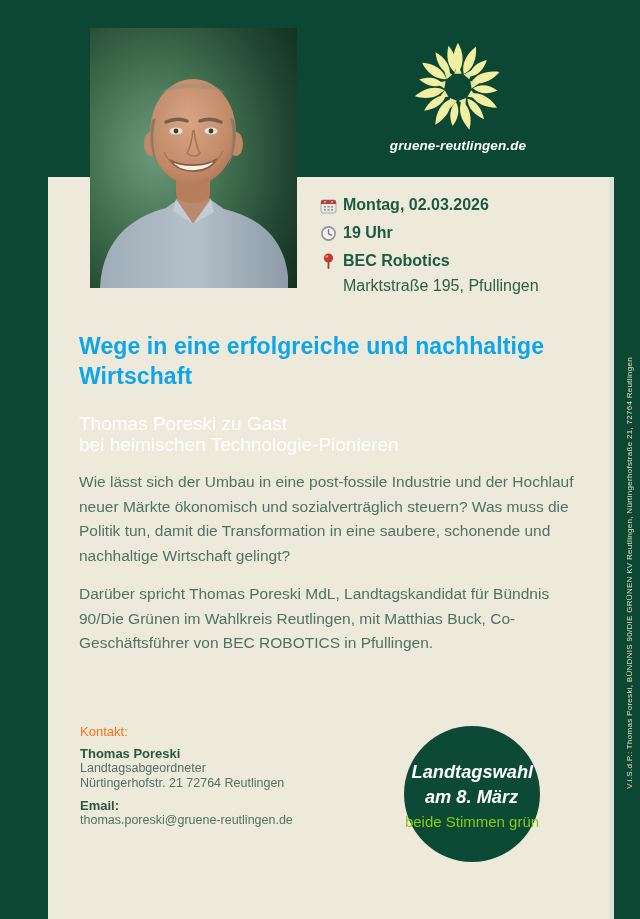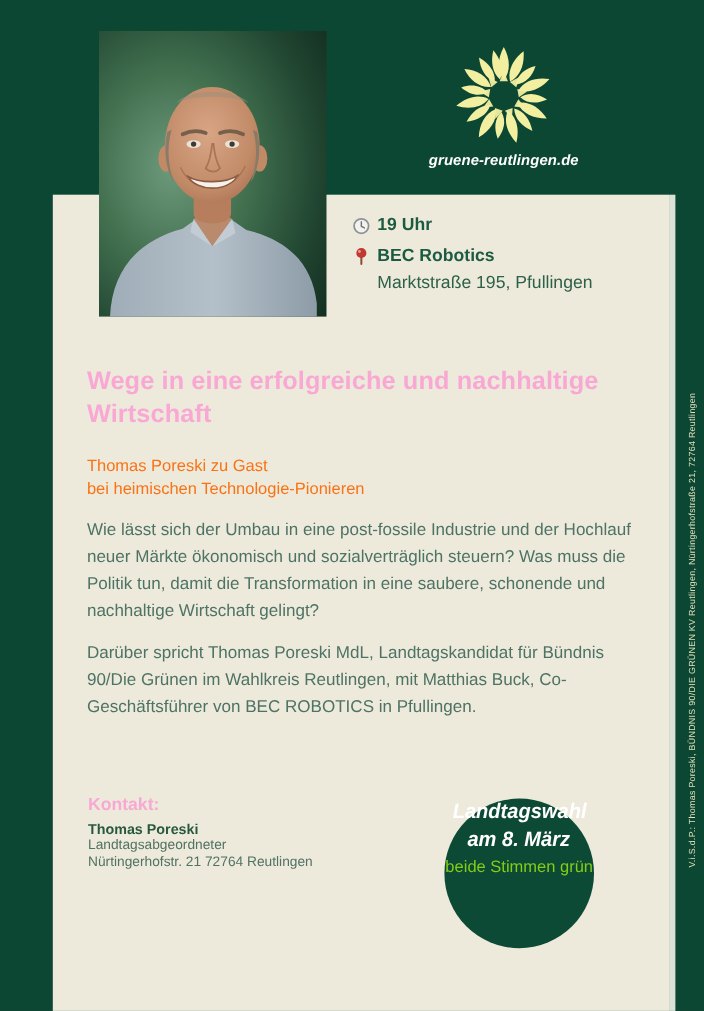--- a/index.html
+++ b/index.html
@@ -38,36 +38,36 @@
   .event-details{
     position:absolute;left:320px;top:191px;width:280px;
     color:#1d5b41;font-size:16px;
   }
   .ev-row{display:flex;align-items:center;height:28px;font-weight:bold;}
   .ev-row .ico{width:17px;height:17px;margin-right:6px;flex:0 0 17px;display:flex;align-items:center;justify-content:center;}
   .ev-addr{margin-left:23px;height:24px;line-height:22px;font-weight:normal;color:#2e6049;}
   
   .content{position:absolute;left:79px;top:331px;width:508px;}
   .headline{
-    margin:0 0 22px 0;color:#f9a8d4;font-size:23px;line-height:30px;
+    margin:0 0 22px 0;color:#0ea5e9;font-size:23px;line-height:30px;
     font-weight:bold;letter-spacing:0.1px;
   }
-  .subtitle{margin:0 0 15px 0;color:#f97316;font-size:15px;line-height:21px;}
+  .subtitle{margin:0 0 15px 0;color:#ffffff;font-size:19px;line-height:21px;}
   .body-p{margin:0;color:#4e7365;font-size:15.5px;line-height:24.5px;}
   .body-p.gap-after{margin-bottom:14px;}
   
   .contact{position:absolute;left:80px;top:724px;width:310px;color:#527263;font-size:12.5px;line-height:15px;}
-  .contact .hd{font-weight:bold;color:#f9a8d4;font-size:16px;margin-bottom:7px;}
+  .contact .hd{font-weight:normal;color:#f97316;font-size:13px;margin-bottom:7px;}
   .contact .grp{margin-bottom:7px;}
   .contact .b{font-weight:bold;color:#27583f;font-size:13px;}
   
   .badge{
     position:absolute;left:404px;top:726px;width:136px;height:136px;
     border-radius:50%;background:#0d4a36;
-    display:flex;flex-direction:column;align-items:center;justify-content:flex-start;
+    display:flex;flex-direction:column;align-items:center;justify-content:center;
     text-align:center;
   }
   .badge .l1,.badge .l2{
     color:#ffffff;font-weight:bold;font-style:italic;font-size:19px;line-height:25px;
     transform:scaleX(0.96);white-space:nowrap;
   }
   .badge .l3{color:#84cc16;font-size:15px;margin-top:4px;white-space:nowrap;}
   
   .imprint{
     position:absolute;right:6px;bottom:130px;
@@ -170,20 +170,39 @@
         </g>
       </g>
     </svg>
     <div class="logo-url">gruene-reutlingen.de</div>
   </div>
 
   <div class="event-details">
     <div class="ev-row">
       <span class="ico">
         <svg viewBox="0 0 17 17" width="17" height="17">
+          <rect x="1" y="3" width="15" height="13" rx="2" fill="#e9e7e0" stroke="#9aa0a2" stroke-width="0.8"></rect>
+          <path d="M1 5 a2 2 0 0 1 2-2 h11 a2 2 0 0 1 2 2 v2 H1 Z" fill="#b5413c"></path>
+          <circle cx="5" cy="4.8" r="0.9" fill="#f0d9d8"></circle>
+          <circle cx="12" cy="4.8" r="0.9" fill="#f0d9d8"></circle>
+          <g fill="#8d9294">
+            <rect x="4" y="9" width="2" height="1.6"></rect>
+              <rect x="7.5" y="9" width="2" height="1.6"></rect>
+              <rect x="11" y="9" width="2" height="1.6"></rect>
+            <rect x="4" y="12" width="2" height="1.6"></rect>
+              <rect x="7.5" y="12" width="2" height="1.6"></rect>
+              <rect x="11" y="12" width="2" height="1.6"></rect>
+          </g>
+        </svg>
+      </span>
+      <span>Montag, 02.03.2026</span>
+    </div>
+    <div class="ev-row">
+      <span class="ico">
+        <svg viewBox="0 0 17 17" width="17" height="17">
           <circle cx="8.5" cy="8.5" r="6.6" fill="#f3f2ee" stroke="#8d9397" stroke-width="1.6"></circle>
           <path d="M8.5 4.6 L 8.5 8.8 L 11.3 10.2" stroke="#6e7478" stroke-width="1.3" fill="none" stroke-linecap="round"></path>
         </svg>
       </span>
       <span>19 Uhr</span>
     </div>
     <div class="ev-row">
       <span class="ico">
         <svg viewBox="0 0 17 17" width="17" height="17">
           <rect x="7.6" y="8" width="1.8" height="8" rx="0.9" fill="#8a4a3a"></rect>
@@ -206,20 +225,24 @@
 
   <div class="contact">
     <div class="hd">Kontakt:</div>
     <div class="grp">
     </div>
     <div class="grp">
       <div class="b">Thomas Poreski</div>
       <div>Landtagsabgeordneter</div>
       <div>Nürtingerhofstr. 21 72764 Reutlingen</div>
     </div>
+    <div class="grp">
+      <div class="b">Email:</div>
+      <div>thomas.poreski@gruene-reutlingen.de</div>
+    </div>
   </div>
 
   <div class="badge">
     <div class="l1">Landtagswahl</div>
     <div class="l2">am 8. März</div>
     <div class="l3">beide Stimmen grün</div>
   </div>
 
   <div class="imprint">V.i.S.d.P.: Thomas Poreski, BÜNDNIS 90/DIE GRÜNEN KV Reutlingen, Nürtingerhofstraße 21, 72764 Reutlingen</div>
 

